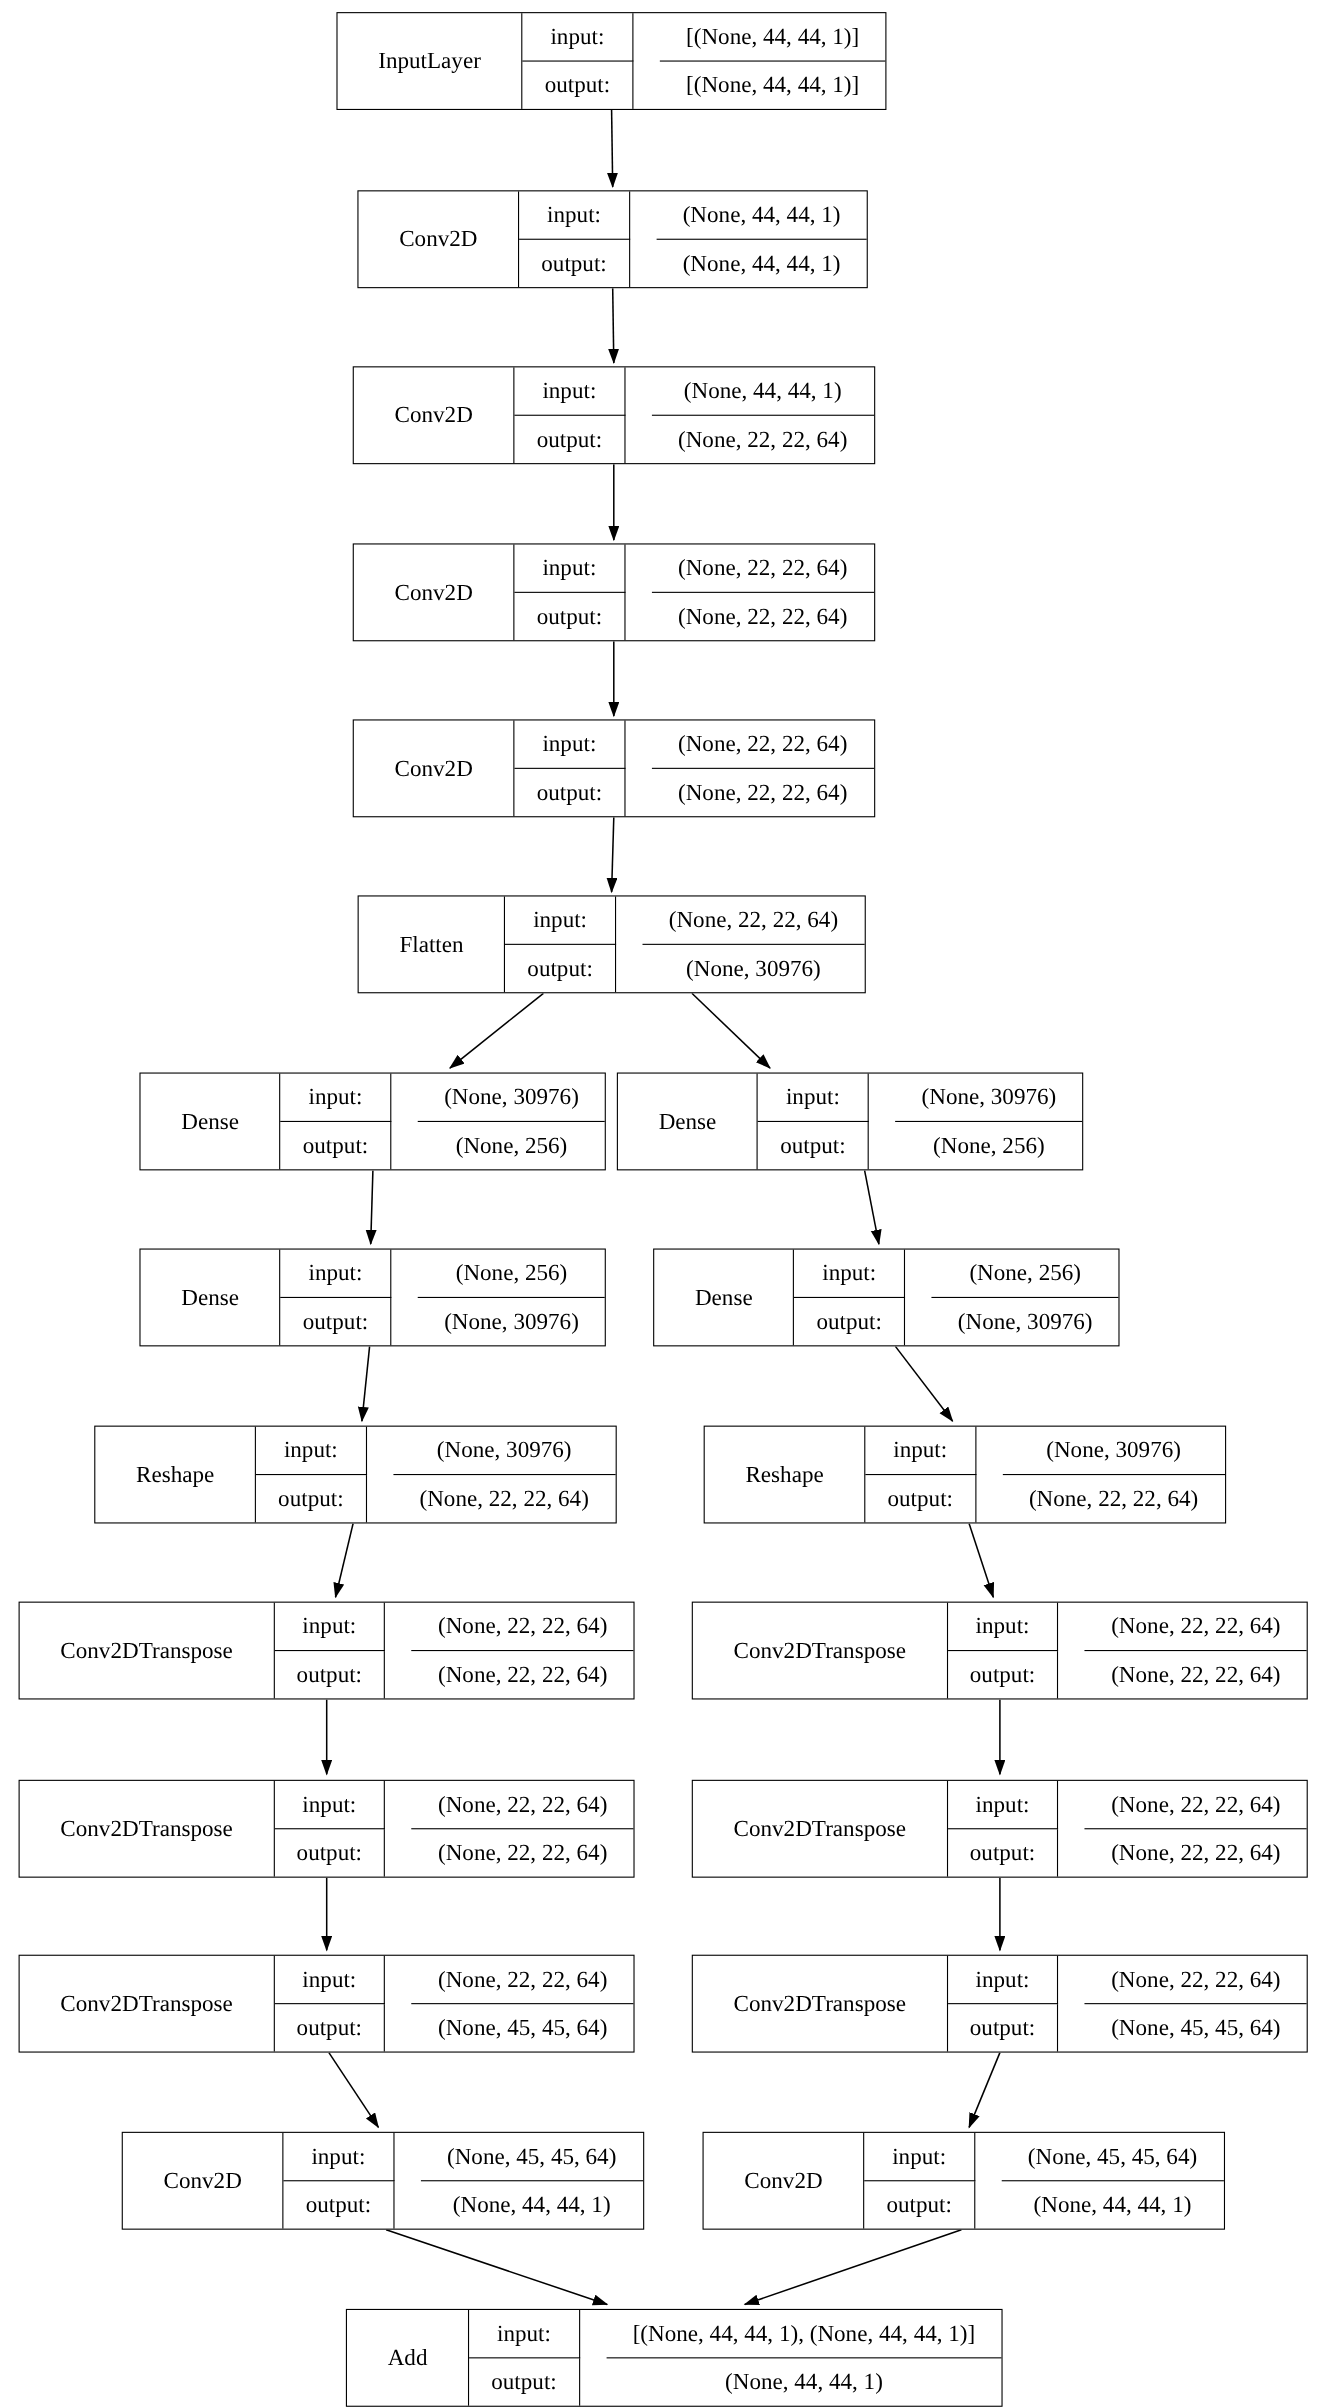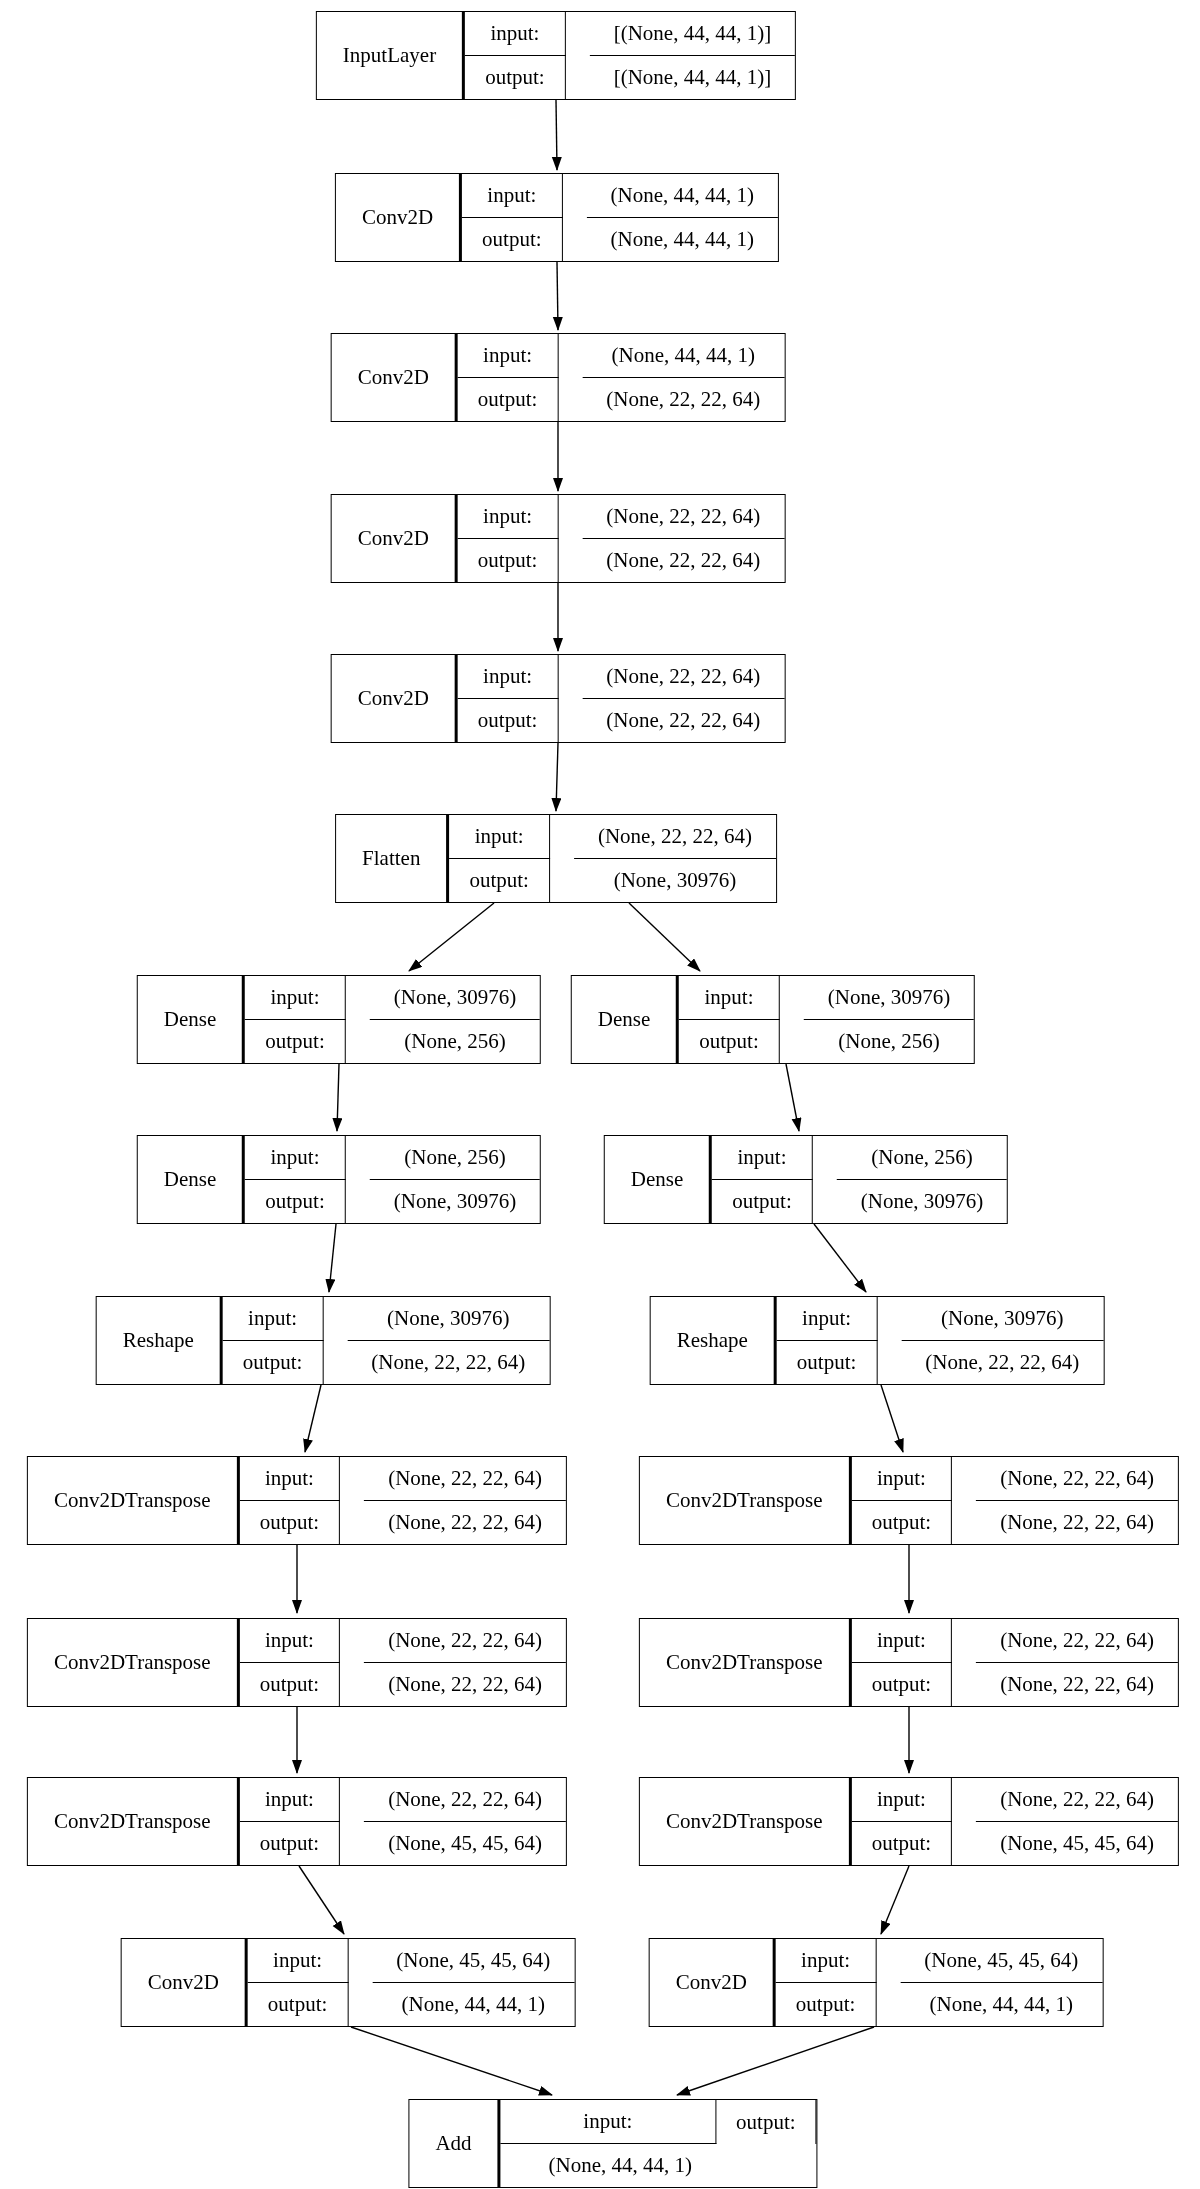--- a/index.html
+++ b/index.html
@@ -20,21 +20,21 @@
     display: grid;
     grid-auto-flow: row;
     grid-template-columns: max-content max-content max-content;
     border: 1px solid #000;
     background: #fff;
     font-size: 21px;
     line-height: 25px;
     white-space: nowrap;
   }
   .cell { display: flex; align-items: center; justify-content: center; }
-  .name { grid-row: 1 / 3; border-right: 3px solid #000000; padding: 9px 26px; }
+  .name { grid-row: 1 / 3; border-right: 1px solid #000000; padding: 9px 37px; }
   .lbl  { border-right: 1px solid #000; padding: 9px 20px; }
   .val  { padding: 9px 24px; margin-left: 24px; }
   .top  { border-bottom: 1px solid #000; }
 </style>
 </head>
 <body>
 
 <div class="canvas">
 
   <svg class="edges" width="1200" height="2189">
@@ -222,17 +222,18 @@
     <div class="cell name">Conv2D</div>
     <div class="cell lbl top">input:</div>
     <div class="cell val top">(None, 45, 45, 64)</div>
     <div class="cell lbl">output:</div>
     <div class="cell val">(None, 44, 44, 1)</div>
   </div>
 
   <div class="node" style="top:2099px;left:613px;">
     <div class="cell name">Add</div>
     <div class="cell lbl top">input:</div>
+    <div class="cell val top">[(None, 44, 44, 1), (None, 44, 44, 1)]</div>
     <div class="cell lbl">output:</div>
     <div class="cell val">(None, 44, 44, 1)</div>
   </div>
 
 </div>
 
 </body></html>

